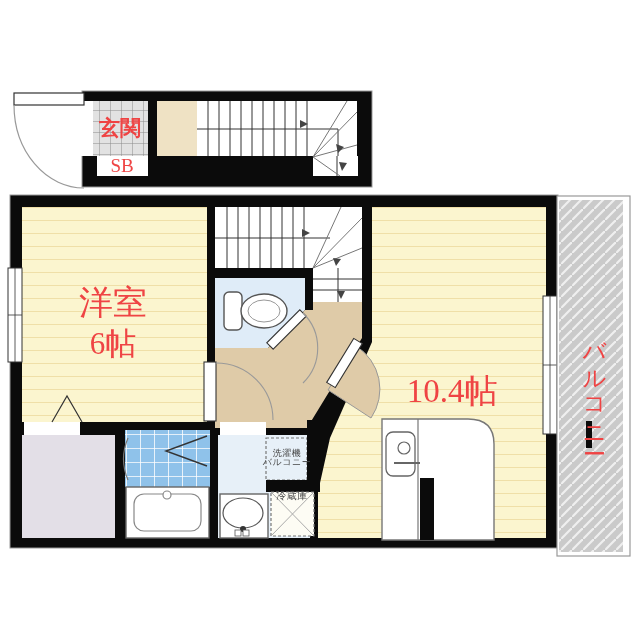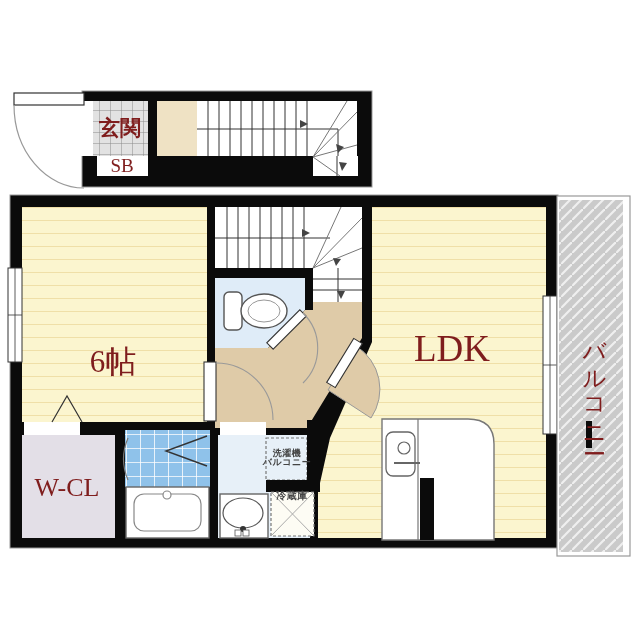--- a/index.html
+++ b/index.html
@@ -1,23 +1,23 @@
 <!DOCTYPE html>
 <html><head>
 <meta charset="utf-8">
 <style>
   html,body{margin:0;padding:0;background:#ffffff;}
   .stage{position:relative;width:640px;height:640px;background:#ffffff;overflow:hidden;
          font-family:"Liberation Serif","DejaVu Serif",serif;}
   .stage svg{position:absolute;left:0;top:0;}
-  .lbl{position:absolute;transform:translate(-50%,-50%);white-space:nowrap;color:#7f1d1d;
+  .lbl{position:absolute;transform:translate(-50%,-50%);white-space:nowrap;color:#ef4444;
        font-family:"Liberation Serif","DejaVu Serif",serif;line-height:1.05;text-align:center;}
   .big{font-size:34px;}
   .vert{writing-mode:vertical-rl;letter-spacing:3px;}
-  .tiny{font-size:9px;color:#444;letter-spacing:0.5px;font-weight:bold;}
+  .tiny{font-size:9px;color:#444;letter-spacing:0.5px;}
 </style>
 </head>
 <body>
 
 <div class="stage">
 
 <svg width="640" height="640" viewBox="0 0 640 640">
   <defs>
     <pattern id="floorLines" width="8" height="13" patternUnits="userSpaceOnUse">
       <rect width="8" height="13" fill="#fbf5cf"></rect>
@@ -160,25 +160,25 @@
   <g>
     <rect x="557" y="196" width="73" height="360" fill="#ffffff" stroke="#999" stroke-width="1.2"></rect>
     <rect x="559" y="200" width="64" height="352" fill="url(#hatch)"></rect>
     <rect x="586" y="421" width="6" height="27" fill="#0b0b0b"></rect>
   </g>
 </svg>
 
 <div class="lbl" style="left:120px;top:128px;font-size:21px;font-weight:600;">玄関</div>
 <div class="lbl" style="left:122px;top:166px;font-size:19px;">SB</div>
 
-<div class="lbl" style="left:113px;top:344px;font-size:31px;margin-top:18px;">6帖</div>
+<div class="lbl big" style="left:113px;top:303px;">洋室</div>
+<div class="lbl" style="left:113px;top:344px;font-size:31px;">6帖</div>
 
-<div class="lbl" style="left:452px;top:349px;font-size:37px;">LDK</div>
+<div class="lbl" style="left:452px;top:391px;font-size:33px;">10.4帖</div>
 
-<div class="lbl" style="left:67px;top:488px;font-size:26px;">W-CL</div>
 
 <div class="lbl vert" style="left:594px;top:385px;font-size:23px;">バルコニー</div>
 
 <div class="lbl tiny" style="left:287px;top:458px;">
   <div>洗濯機</div>
   <div>バルコニー</div>
 </div>
 
 <div class="lbl tiny" style="left:292px;top:496px;font-size:10px;">冷蔵庫</div>
 

